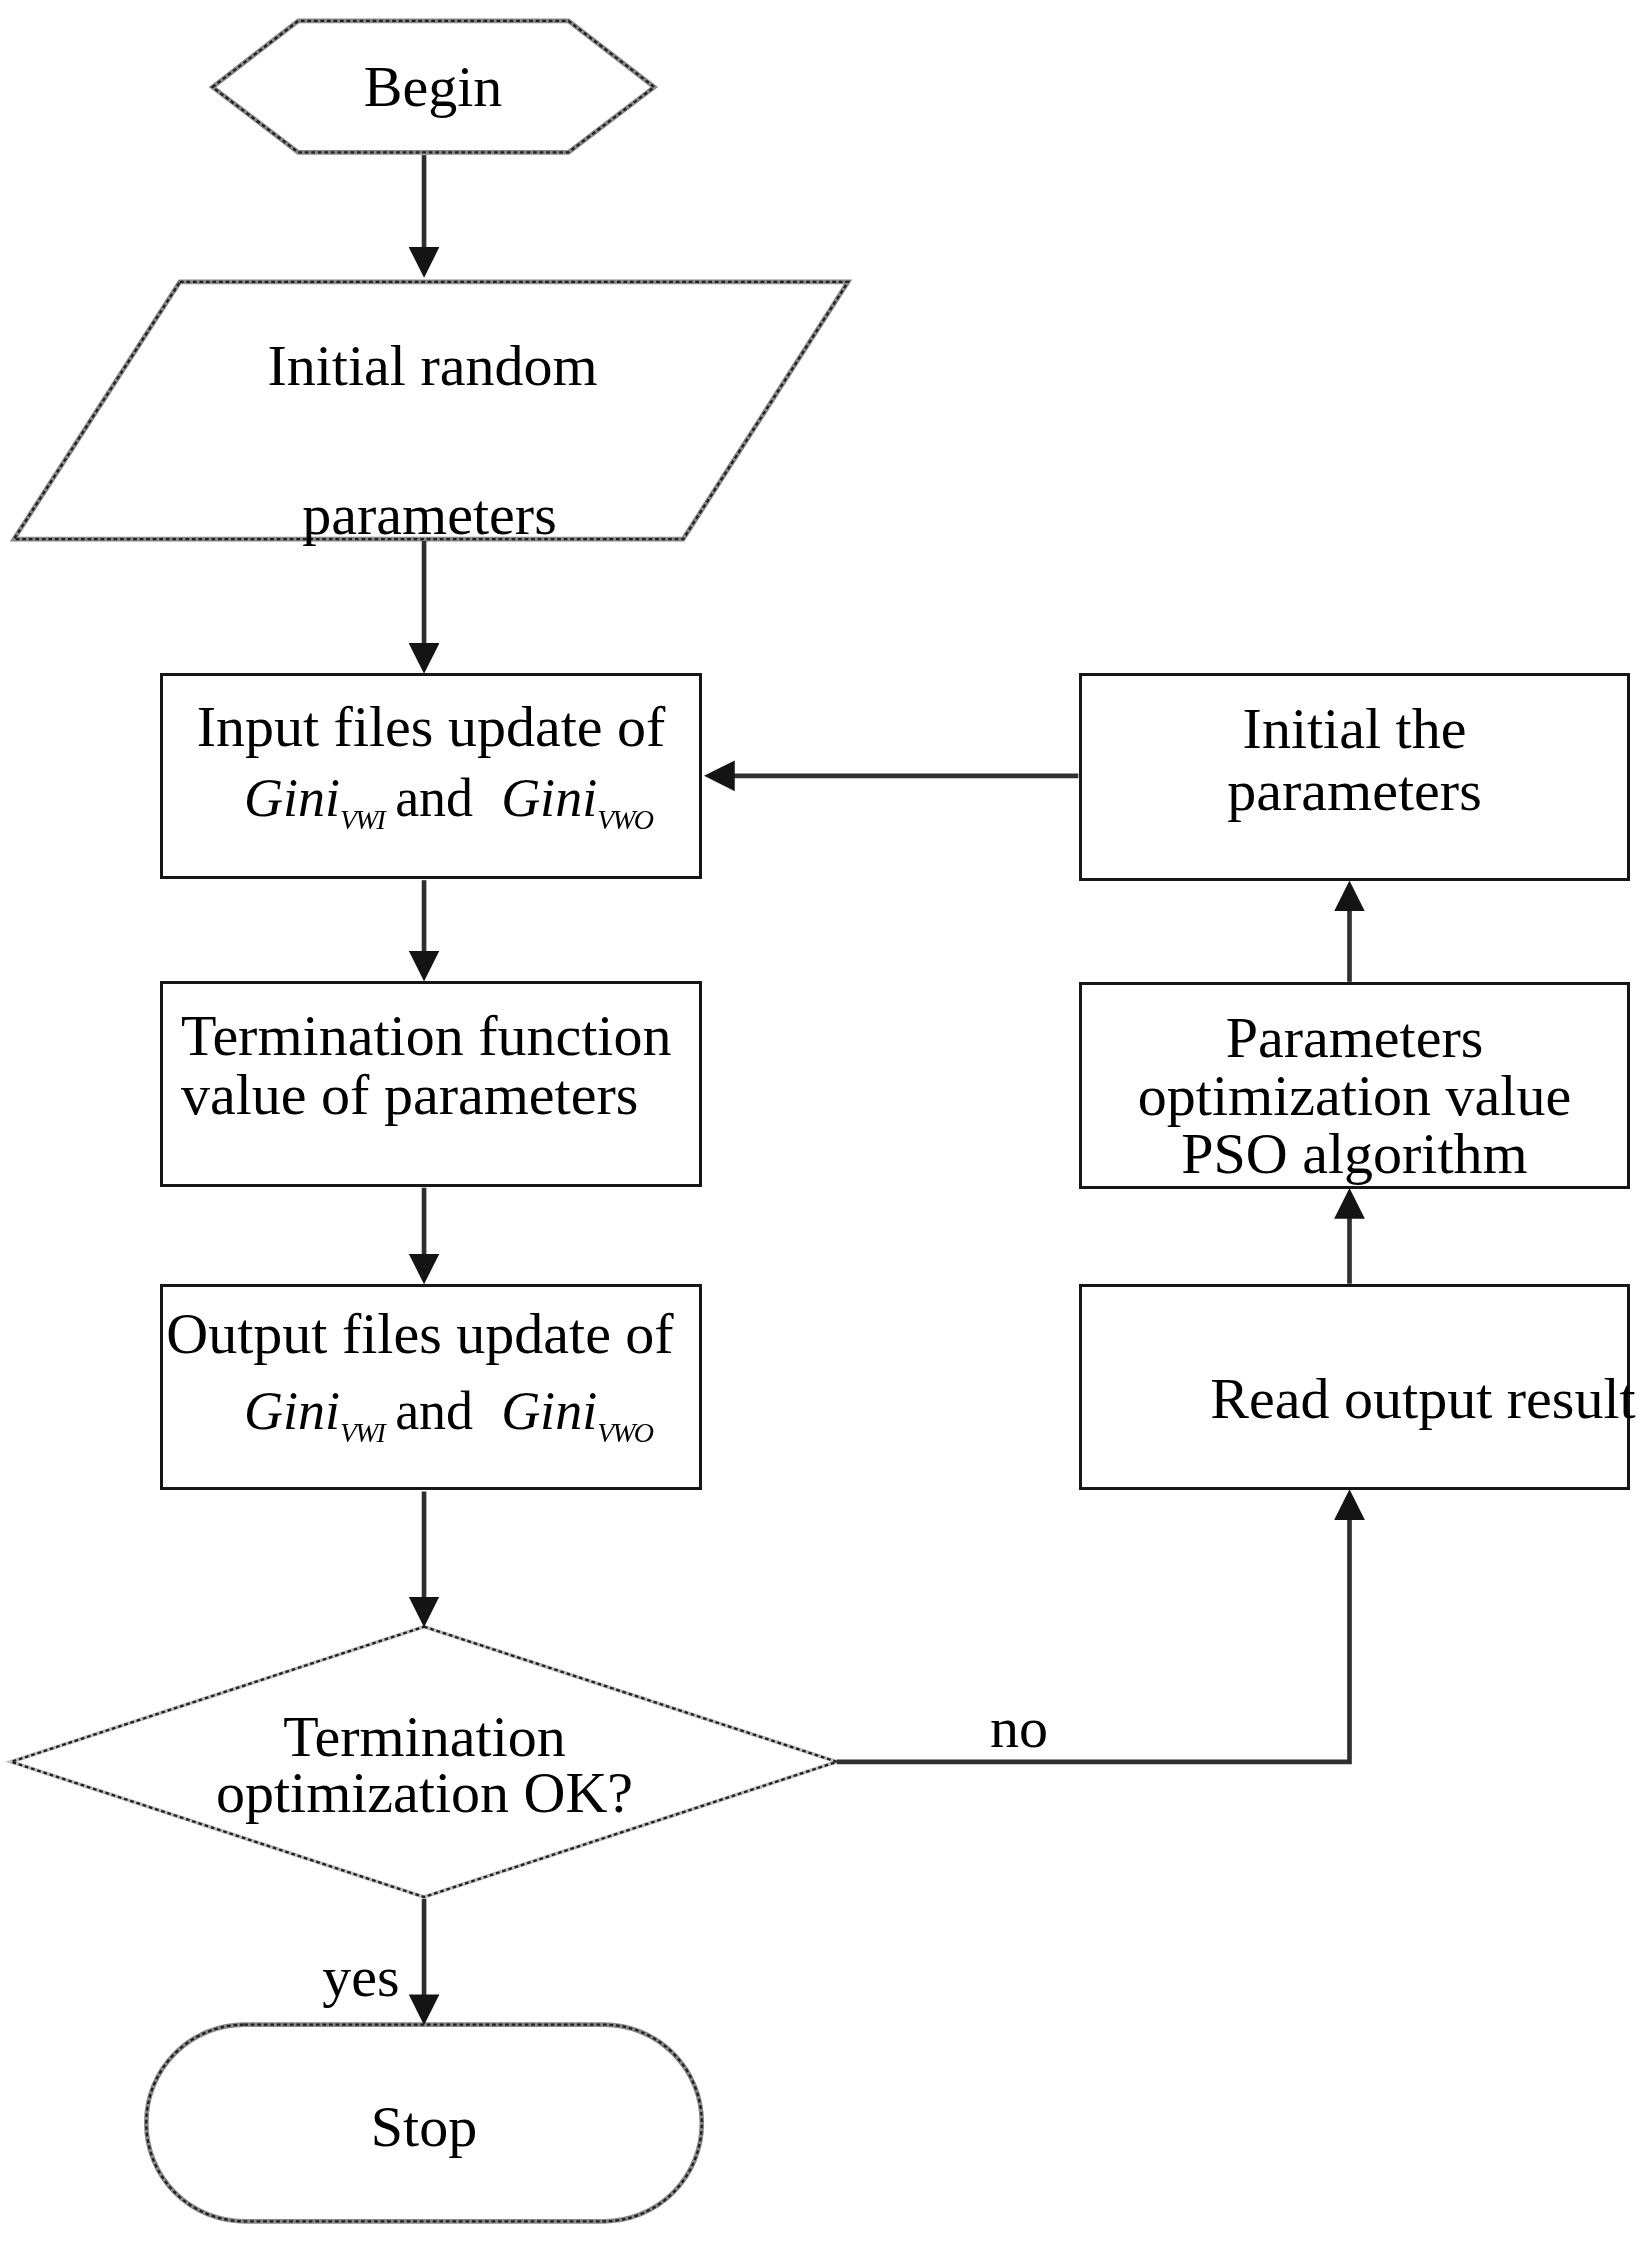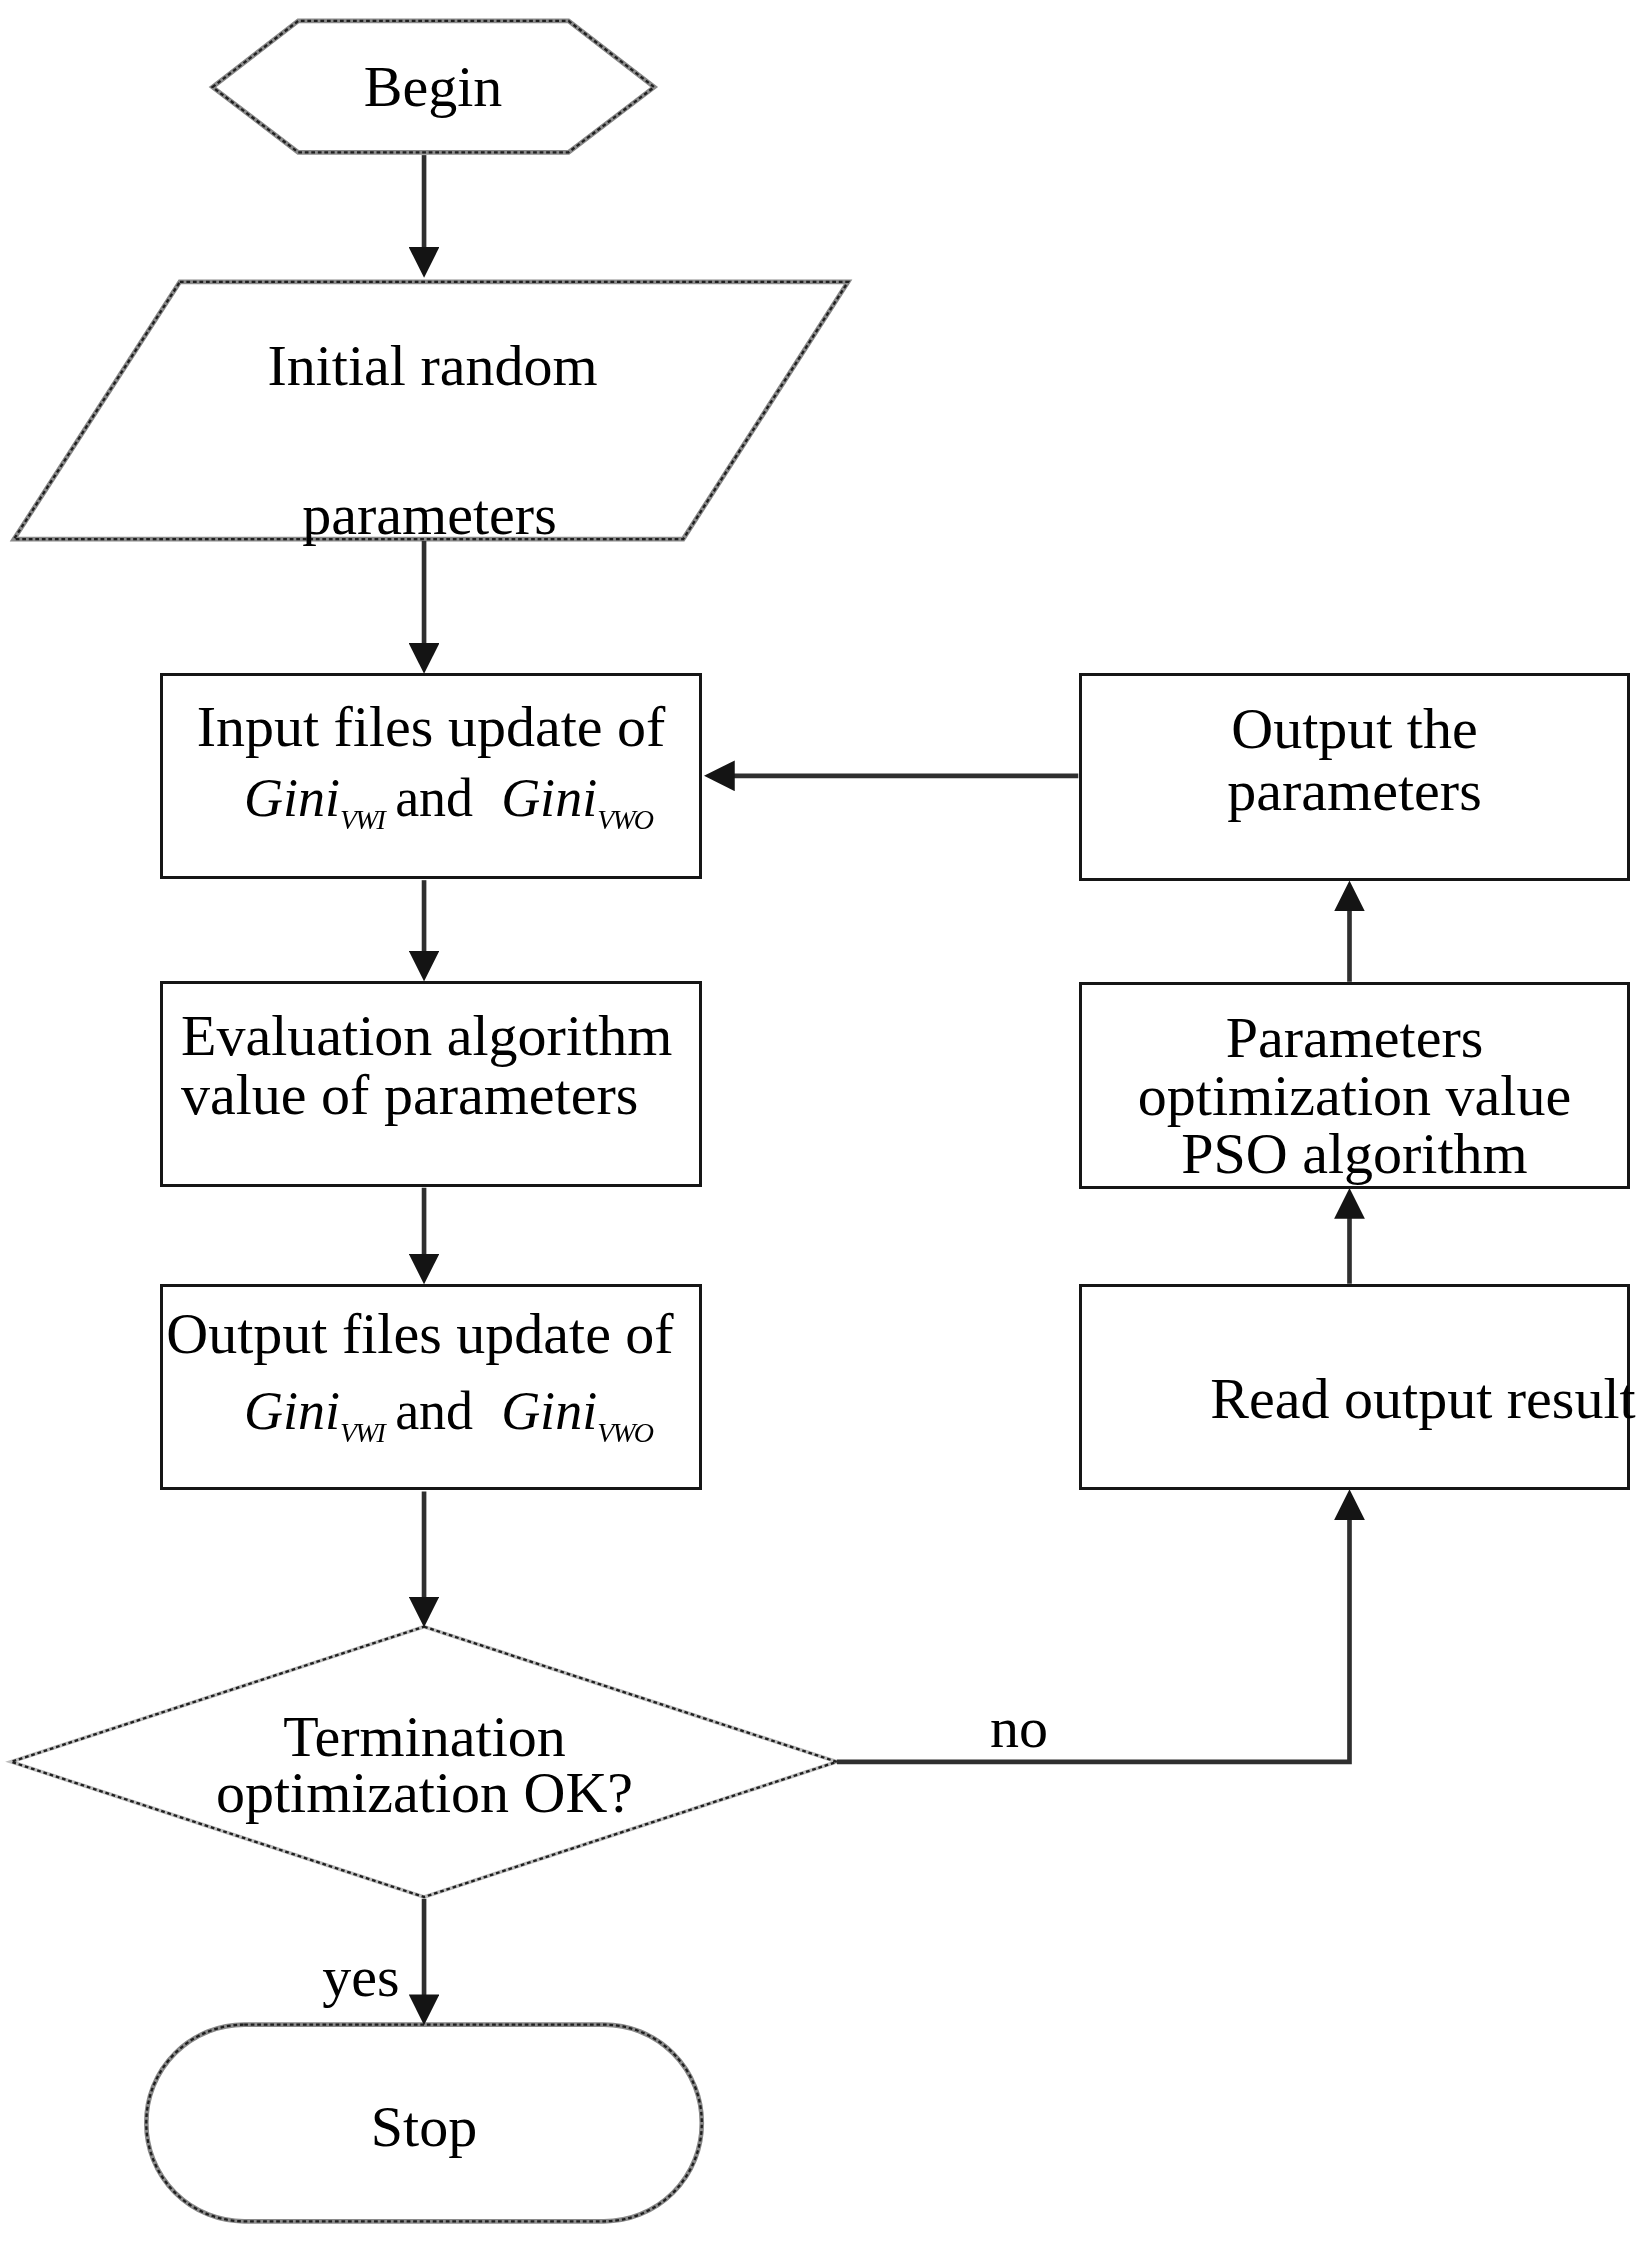--- a/index.html
+++ b/index.html
@@ -107,38 +107,38 @@
 
   <div class="txt" style="left:92px;top:337px;width:681px;">Initial random</div>
   <div class="txt" style="left:89px;top:486px;width:681px;">parameters</div>
 
   <div class="txt" style="left:160px;top:698px;width:542px;">Input files update of</div>
   <div class="gini-line" style="left:160px;top:769px;width:542px;">
     <span class="gini">Gini</span><span class="sub">VWI</span><span class="conj">and</span><span class="gini gini2">Gini</span><span class="sub">VWO</span>
   </div>
 
   <div class="txt left" style="left:181px;top:1006px;width:522px;line-height:59px;">
-    <span>Evaluation algorithm</span><br>
+    <span>Termination function</span><br>
     <span>value of parameters</span>
   </div>
 
   <div class="txt" style="left:160px;top:1305px;width:520px;">Output files update of</div>
   <div class="gini-line" style="left:160px;top:1382px;width:542px;">
     <span class="gini">Gini</span><span class="sub">VWI</span><span class="conj">and</span><span class="gini gini2">Gini</span><span class="sub">VWO</span>
   </div>
 
   <div class="txt" style="left:98px;top:1709px;width:653px;line-height:56px;">
     <span>Termination</span><br>
     <span>optimization OK?</span>
   </div>
 
   <div class="txt" style="left:146px;top:2098px;width:556px;">Stop</div>
 
   <div class="txt" style="left:1079px;top:698px;width:551px;line-height:62px;">
-    <span>Output the</span><br>
+    <span>Initial the</span><br>
     <span>parameters</span>
   </div>
 
   <div class="txt" style="left:1079px;top:1009px;width:551px;line-height:58px;">
     <span>Parameters</span><br>
     <span>optimization value</span><br>
     <span>PSO algorithm</span>
   </div>
 
   <div class="txt" style="left:1097px;top:1370px;width:652px;">Read output result</div>

